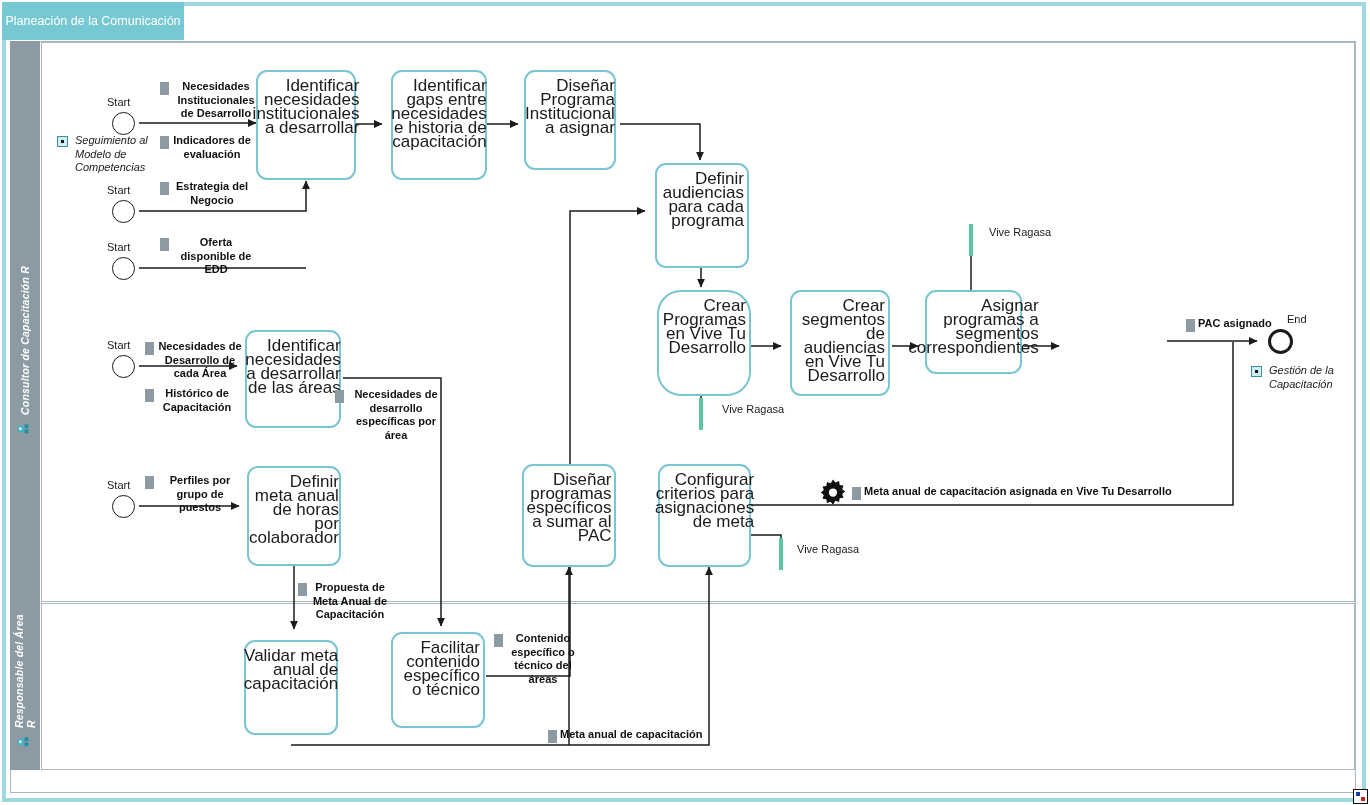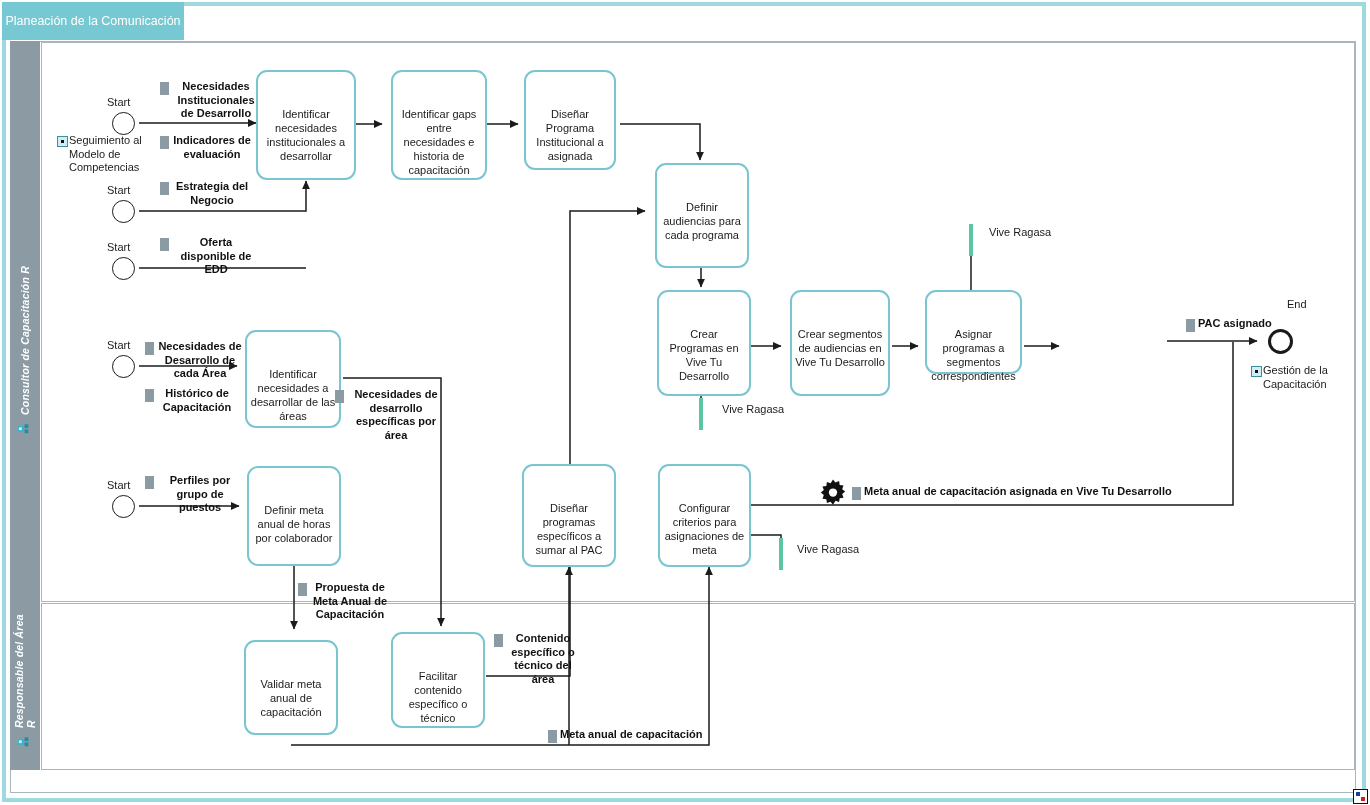--- a/index.html
+++ b/index.html
@@ -23,37 +23,37 @@
   .lane-inner{position:absolute;border:1px solid #a9b6bd;box-sizing:border-box;background:#fff;}
   .lane-inner.top{left:41px;top:42px;width:1314px;height:560px;}
   .lane-inner.bottom{left:41px;top:603px;width:1314px;height:167px;}
 
   
   svg.flow{position:absolute;left:0;top:0;width:1370px;height:805px;pointer-events:none;}
 
   
   .task{position:absolute;border:2px solid #79c5d1;border-radius:11px;background:#fff;box-sizing:border-box;
         display:flex;align-items:flex-start;justify-content:center;padding-top:7px;}
-  .task span{display:block;text-align:center;font-size:11px;line-height:14px;color:#1b1b1b;padding:0 3px;margin-top:28px;}
+  .task span{display:block;text-align:right;font-size:17px;line-height:14px;color:#1b1b1b;padding:0 3px;}
 
   
   .event{position:absolute;border-radius:50%;box-sizing:border-box;background:#fff;}
   .event.start{border:1.6px solid #1a1a1a;}
   .event.end{border:3.4px solid #1a1a1a;}
   .ev-label{position:absolute;font-size:11px;color:#1b1b1b;white-space:nowrap;}
 
   
   .dataobj{position:absolute;display:flex;align-items:flex-start;gap:3px;}
   .do-ic{flex:0 0 auto;width:9px;height:13px;background:#8b9aa3;margin-top:2px;}
   .do-tx{font-size:11px;line-height:13.5px;color:#111;font-weight:bold;}
   .do-tx.c{text-align:center;}
   .do-tx.n{font-weight:normal;}
 
   
-  .annot{position:absolute;display:flex;align-items:flex-start;gap:1px;}
+  .annot{position:absolute;display:flex;align-items:flex-start;gap:7px;font-style:italic;}
   .an-ic{flex:0 0 auto;width:11px;height:11px;background:#cfeef4;border:1px solid #3c8f9c;box-sizing:border-box;
          display:flex;align-items:center;justify-content:center;margin-top:2px;}
   .an-ic i{display:block;width:3px;height:3px;background:#111;}
   .an-tx{font-size:11px;line-height:13.5px;color:#1b1b1b;}
 
   
   .dstore{position:absolute;width:4px;background:#5bc6a0;}
   .dstore-lb{position:absolute;font-size:11px;color:#1b1b1b;white-space:nowrap;}
 
   
@@ -148,26 +148,26 @@
     </g>
   </svg>
 
   <div class="task" style="left:256px;top:70px;width:100px;height:110px;">
       <span>Identificar necesidades institucionales a desarrollar</span>
     </div>
   <div class="task" style="left:391px;top:70px;width:96px;height:110px;">
       <span>Identificar gaps entre necesidades e historia de capacitación</span>
     </div>
   <div class="task" style="left:524px;top:70px;width:92px;height:100px;">
-      <span>Diseñar Programa Institucional a asignada</span>
+      <span>Diseñar Programa Institucional a asignar</span>
     </div>
   <div class="task" style="left:655px;top:163px;width:94px;height:105px;">
       <span>Definir audiencias para cada programa</span>
     </div>
-  <div class="task" style="left:657px;top:290px;width:94px;height:106px;">
+  <div class="task" style="left:657px;top:290px;width:94px;height:106px;border-radius:24px;">
       <span>Crear Programas en Vive Tu Desarrollo</span>
     </div>
   <div class="task" style="left:790px;top:290px;width:100px;height:106px;">
       <span>Crear segmentos de audiencias en Vive Tu Desarrollo</span>
     </div>
   <div class="task" style="left:925px;top:290px;width:97px;height:84px;">
       <span>Asignar programas a segmentos correspondientes</span>
     </div>
 
   <div class="task" style="left:245px;top:330px;width:96px;height:98px;">
@@ -199,21 +199,21 @@
   <div class="event start" style="left:112px;top:257px;width:23px;height:23px;"></div>
   <div class="ev-label" style="left:107px;top:241px;">Start</div>
 
   <div class="event start" style="left:112px;top:355px;width:23px;height:23px;"></div>
   <div class="ev-label" style="left:107px;top:339px;">Start</div>
 
   <div class="event start" style="left:112px;top:495px;width:23px;height:23px;"></div>
   <div class="ev-label" style="left:107px;top:479px;">Start</div>
 
   <div class="event end" style="left:1268px;top:329px;width:25px;height:25px;"></div>
-  <div class="ev-label" style="left:1279px;top:298px;padding-left:8px;">End</div>
+  <div class="ev-label" style="left:1279px;top:313px;padding-left:8px;">End</div>
 
   <div class="annot" style="left:57px;top:134px;width:100px;">
     <span class="an-ic">
         <i></i>
       </span>
     <span class="an-tx">Seguimiento al Modelo de Competencias</span>
   </div>
   <div class="annot" style="left:1251px;top:348px;width:110px;margin-top:16px;">
     <span class="an-ic">
         <i></i>
@@ -252,21 +252,21 @@
   <div class="dataobj" style="left:145px;top:474px;width:98px;">
     <span class="do-ic"></span>
     <span class="do-tx c">Perfiles por grupo de puestos</span>
   </div>
   <div class="dataobj" style="left:298px;top:581px;width:92px;">
     <span class="do-ic"></span>
     <span class="do-tx c">Propuesta de Meta Anual de Capacitación</span>
   </div>
   <div class="dataobj" style="left:494px;top:632px;width:86px;">
     <span class="do-ic"></span>
-    <span class="do-tx c">Contenido específico o técnico del área</span>
+    <span class="do-tx c">Contenido específico o técnico del áreas</span>
   </div>
   <div class="dataobj" style="left:1186px;top:317px;width:90px;">
     <span class="do-ic"></span>
     <span class="do-tx n" style="font-weight:bold;">PAC asignado</span>
   </div>
   <div class="dataobj" style="left:852px;top:485px;width:330px;">
     <span class="do-ic"></span>
     <span class="do-tx" style="white-space:nowrap;">Meta anual de capacitación asignada en Vive Tu Desarrollo</span>
   </div>
   <div class="dataobj" style="left:548px;top:728px;width:160px;">

